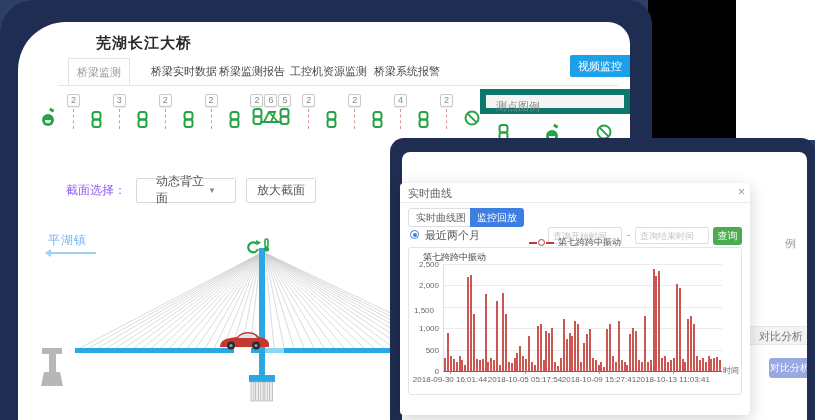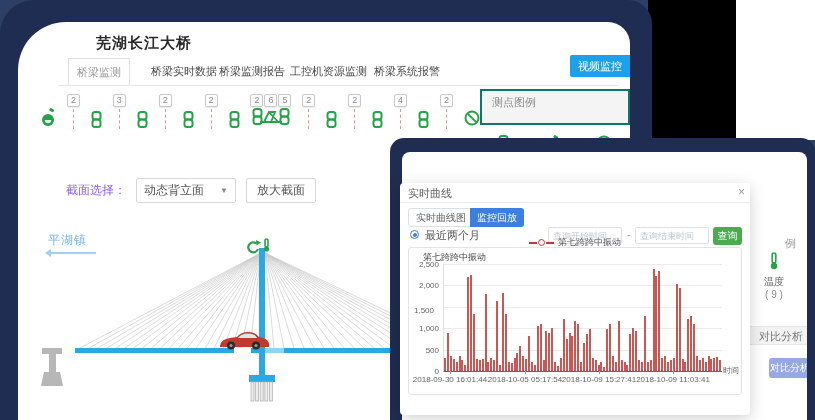--- a/index.html
+++ b/index.html
@@ -26,28 +26,28 @@
   .s-cell{display:flex;flex-direction:column;align-items:center;}
   .badge{width:13px;height:13px;box-sizing:border-box;border:1px solid #c9c9c9;background:#fdfdfd;color:#8a8a8a;
          font-size:9px;line-height:11px;text-align:center;border-radius:2px;box-shadow:0 1px 1px rgba(0,0,0,.08);}
   .dash{width:0;height:20px;border-left:1px dashed #e79090;margin-top:2px;}
   .pt17{padding-top:17px;} .pt14{padding-top:14px;} .pt16{padding-top:16px;}
   .cluster-badges{display:flex;gap:1px;}
   .cluster-icons{display:flex;align-items:flex-end;margin-top:1px;}
   .cluster-icons>*{margin:0 -2px;}
   
   .legend-panel{left:462px;top:67px;width:150px;height:300px;background:#fff;}
-  .legend-head{height:36px;line-height:23px;background:#f4f4f4;border:2px solid #0f766e;box-sizing:border-box;
+  .legend-head{height:25px;line-height:23px;background:#f4f4f4;border:6px solid #0f766e;box-sizing:border-box;
                font-size:11px;color:#8a8a8a;padding-left:10px;}
   .legend-icons{display:flex;justify-content:space-around;padding-top:10px;}
   
   .section-row{left:48px;top:155px;height:26px;display:flex;align-items:center;gap:10px;}
   .section-label{font-size:12px;color:#8b5cf6;}
   .select-box{width:100px;height:25px;box-sizing:border-box;border:1px solid #d9d9d9;border-radius:2px;
-              display:flex;align-items:center;justify-content:space-between;padding:0 7px;font-size:12px;color:#555;}
+              display:flex;align-items:center;justify-content:space-between;padding:0 19px;font-size:12px;color:#555;}
   .caret{font-size:8px;color:#888;}
   .zoom-btn{width:70px;height:25px;box-sizing:border-box;border:1px solid #d9d9d9;border-radius:2px;
             font-size:12px;color:#555;text-align:center;line-height:23px;}
   .town{left:30px;top:210px;font-size:12px;color:#74b4f0;letter-spacing:1px;}
   .town-arrow{left:30px;top:230px;width:48px;height:2px;background:#9fd0f5;}
   .town-arrow:before{content:"";position:absolute;left:-7px;top:-3px;border:4px solid transparent;border-right:6px solid #9fd0f5;}
   #bridge-svg{left:0;top:193px;}
 
   
   #win2{left:390px;top:138px;width:425px;height:282px;background:#1f2d52;border-radius:14px 14px 0 0;overflow:hidden;}
@@ -337,28 +337,20 @@
         <circle cx="238" cy="130.5" r="4" fill="#2b2b2b"></circle>
           <circle cx="238" cy="130.5" r="1.6" fill="#9a9a9a"></circle>
       </g>
     </svg>
   </div>
 </div>
 
 <div id="win2" class="abs">
   <div id="w2c" class="abs">
     <div class="abs w2-legend-partial">例</div>
-    <div class="abs temp-block">
-      <span><svg width="10" height="18" viewBox="0 0 10 18">
-            <rect x="3.2" y="1" width="3.6" height="10" rx="1.8" fill="none" stroke="#27a347" stroke-width="1.6"></rect>
-            <circle cx="5" cy="14" r="3.2" fill="#27a347"></circle>
-          </svg></span>
-      <div class="temp-label">温度</div>
-      <div class="temp-count">( 9 )</div>
-    </div>
     <div id="band-compare" class="abs w2-band">对比分析</div>
     <div class="abs compare-btn">对比分析</div>
   </div>
 </div>
 
 <div id="modal" class="abs">
   <div class="m-head">
     <span class="abs m-title">实时曲线</span>
     <span class="abs m-close">×</span>
   </div>
@@ -489,18 +481,18 @@
         <div class="bar" style="left: 272.2px; height: 14.1px;"></div>
         <div class="bar" style="left: 275.1px; height: 10.7px;"></div>
       </div>
     <div id="xlabels">
         <span class="xl" style="left: 41px;">2018-09-30 16:01:44</span>
         <span class="xtick" style="left: 41px;"></span>
         <span class="xl" style="left: 116px;">2018-10-05 05:17:54</span>
         <span class="xtick" style="left: 116px;"></span>
         <span class="xl" style="left: 190px;">2018-10-09 15:27:41</span>
         <span class="xtick" style="left: 190px;"></span>
-        <span class="xl" style="left: 264px;">2018-10-09 11:03:41</span>
+        <span class="xl" style="left: 264px;">2018-10-13 11:03:41</span>
         <span class="xtick" style="left: 264px;"></span>
       </div>
     <div class="abs time-label">时间</div>
   </div>
 </div>
 
 </body></html>

